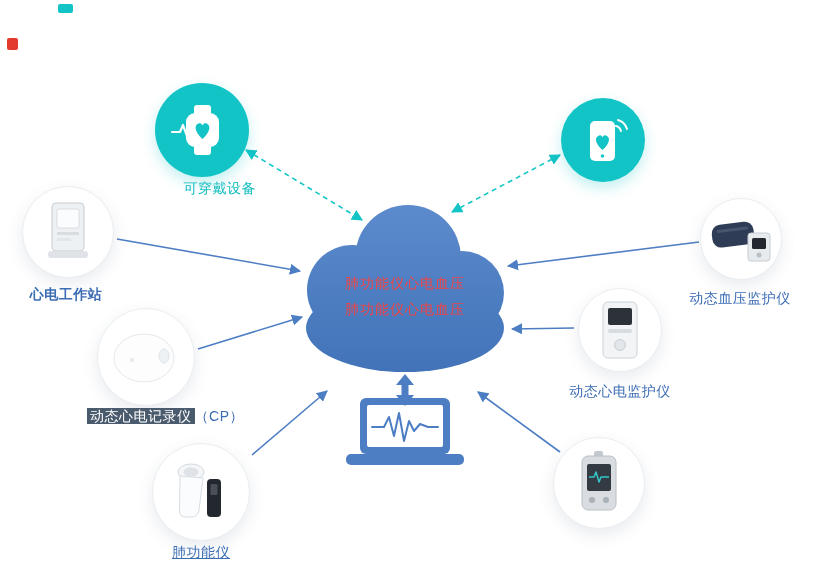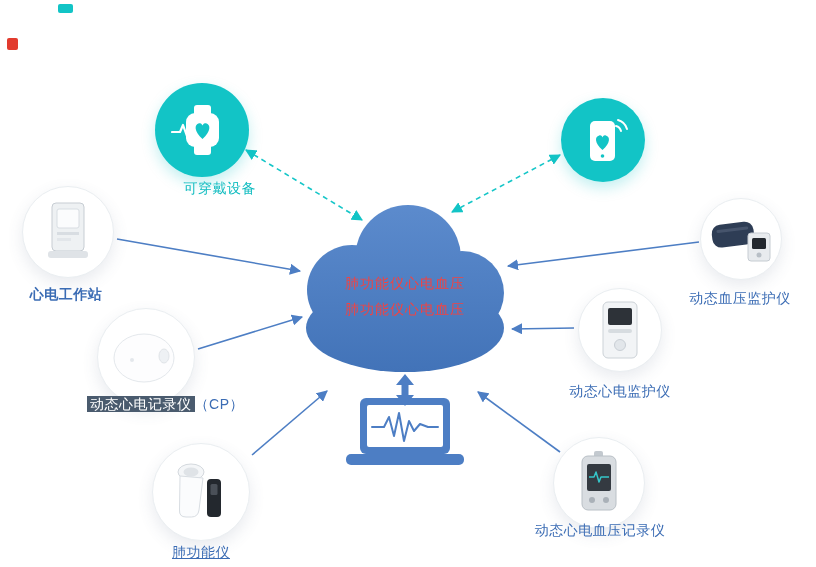--- a/index.html
+++ b/index.html
@@ -123,21 +123,21 @@
   </div>
   <div class="label" style="left:6px; top:286px; width:120px;font-weight:bold;">心电工作站</div>
 
   <div class="circle device-circle" style="left:97px; top:308px; width:98px; height:98px;">
     <svg width="72" height="72" viewBox="0 0 72 72">
       <ellipse cx="34" cy="37" rx="30" ry="24" fill="#fdfdfe" stroke="#e4e8ec"></ellipse>
       <ellipse cx="54" cy="35" rx="5" ry="7" fill="#eef1f4" stroke="#e0e4e8"></ellipse>
       <circle cx="22" cy="39" r="2" fill="#e4e8ec"></circle>
     </svg>
   </div>
-  <div class="label" style="left:63px; top:396px; width:205px;">
+  <div class="label" style="left:63px; top:408px; width:205px;">
     <span class="hl">动态心电记录仪</span><span>（CP）</span>
   </div>
 
   <div class="circle device-circle" style="left:152px; top:443px; width:98px; height:98px;">
     <svg width="72" height="68" viewBox="0 0 72 68">
       <ellipse cx="26" cy="14" rx="13" ry="8" fill="#f4f6f8" stroke="#d4d9de"></ellipse>
       <ellipse cx="26" cy="14" rx="7.5" ry="4.5" fill="#dfe3e7"></ellipse>
       <path d="M15 18 L38 20 L34 52 Q33 59 26.5 59 L21 59 Q14 59 14.5 52 Z" fill="#fbfcfd" stroke="#d8dde2"></path>
       <rect x="42" y="21" width="14" height="38" rx="4" fill="#23282e"></rect>
       <rect x="45.5" y="26" width="7" height="11" rx="1.5" fill="#4a5058"></rect>
@@ -148,21 +148,20 @@
   <div class="circle device-circle" style="left:553px; top:437px; width:92px; height:92px;">
     <svg width="70" height="68" viewBox="0 0 70 68">
       <rect x="30" y="2" width="9" height="7" rx="2" fill="#c3c9cf"></rect>
       <rect x="18" y="7" width="34" height="54" rx="6" fill="#d9dde1" stroke="#b9c0c6"></rect>
       <rect x="23" y="15" width="24" height="27" rx="2" fill="#343a41"></rect>
       <polyline points="25,28 30,28 32,23 35,33 37,28 45,28" fill="none" stroke="#35c6c9" stroke-width="1.5" stroke-linejoin="round"></polyline>
       <circle cx="28" cy="51" r="3" fill="#aab1b8"></circle>
       <circle cx="42" cy="51" r="3" fill="#aab1b8"></circle>
     </svg>
   </div>
-  <div class="label" style="left:510px; top:522px; width:180px;">动态心电血压记录仪</div>
 
   <div class="circle device-circle" style="left:578px; top:288px; width:84px; height:84px;">
     <svg width="66" height="64" viewBox="0 0 66 64">
       <rect x="16" y="4" width="34" height="56" rx="5" fill="#f2f4f6" stroke="#ccd2d7"></rect>
       <rect x="21" y="10" width="24" height="17" rx="2" fill="#2d3238"></rect>
       <rect x="21" y="31" width="24" height="4" rx="2" fill="#d7dce0"></rect>
       <circle cx="33" cy="47" r="5.5" fill="#e2e6ea" stroke="#c9cfd5"></circle>
     </svg>
   </div>
   <div class="label" style="left:530px; top:383px; width:180px;">动态心电监护仪</div>

